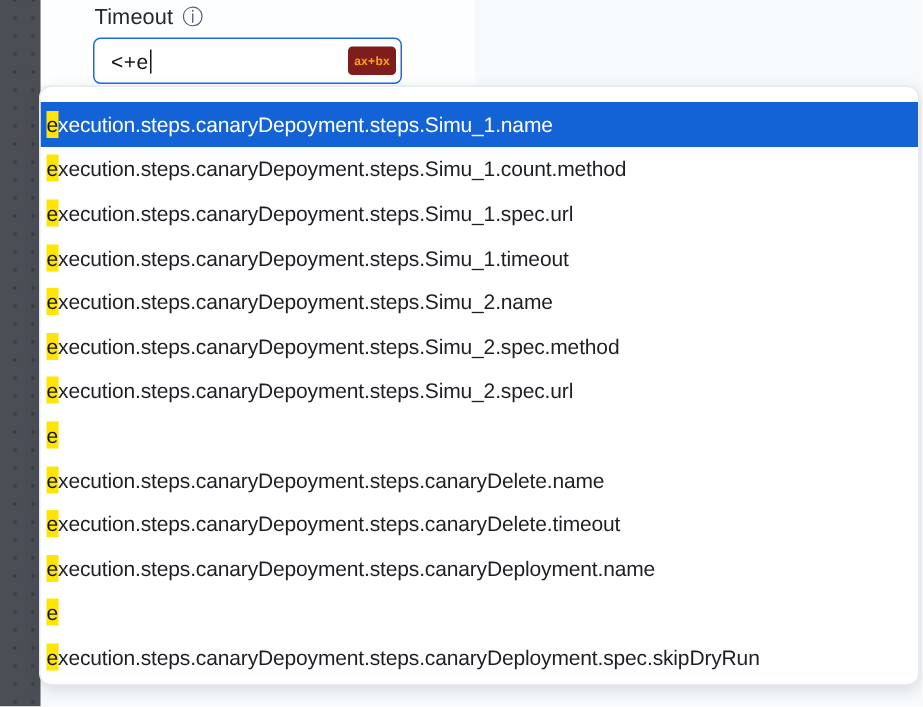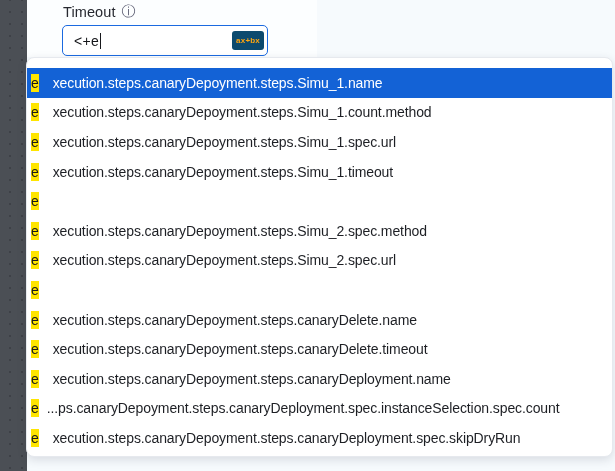--- a/index.html
+++ b/index.html
@@ -19,21 +19,21 @@
     background-position:4px 6px;
     z-index:1;
   }
   
   .form-wash {
     position:absolute; left:27px; top:0; width:290px; height:57px;
     background:#fcfeff;
   }
   .field-label-row {
     position:absolute; left:63px; top:4px;
-    display:flex; gap:6px;
+    display:flex; align-items:center; gap:6px;
     font-size:14.5px; color:#26282f; letter-spacing:.1px;
     z-index:2;
   }
   .info-icon {
     font-size:14px; color:#5b5d72; line-height:1;
     font-family:"DejaVu Sans",sans-serif;
   }
   .text-input {
     position:absolute; left:62px; top:25px; width:206px; height:31px;
     background:#fff;
@@ -45,21 +45,21 @@
   }
   .input-value {
     font-size:14px; color:#141519; letter-spacing:.3px;
     white-space:pre;
   }
   .caret {
     width:1.2px; height:16px; background:#17181c; margin-left:1px;
   }
   .expr-badge {
     margin-left:auto;
-    background:#0c4a6e;
+    background:#7f1d1d;
     border-radius:3px;
     padding:4px 4px;
     font-size:8px; font-weight:bold; color:#fda50f;
     letter-spacing:.2px; line-height:1.4;
   }
   .dropdown {
     position:absolute; left:26px; top:57px; width:587px; height:400px;
     background:#fff;
     border:1px solid #e6e9ee;
     border-radius:8px;
@@ -78,21 +78,21 @@
     cursor:pointer;
   }
   .suggestion .hl {
     background:#ffe500; color:#17181c;
     padding:1px 0;
   }
   .suggestion.selected {
     background:#1362d6; color:#fff;
   }
   .suggestion.selected .hl { background:#ffe500; color:#17181c; }
-  .suggestion .rest { padding-left:14px; }
+  .suggestion .rest { padding-left:0; }
   .suggestion .rest.gap { padding-left:8px; }
 </style>
 </head>
 <body>
 
 <div class="canvas-strip"></div>
 <div class="form-wash"></div>
 
 <div class="field-label-row">
   <span>Timeout</span>
@@ -117,20 +117,21 @@
   <div class="suggestion">
     <span class="hl">e</span>
       <span class="rest">xecution.steps.canaryDepoyment.steps.Simu_1.spec.url</span>
   </div>
   <div class="suggestion">
     <span class="hl">e</span>
       <span class="rest">xecution.steps.canaryDepoyment.steps.Simu_1.timeout</span>
   </div>
   <div class="suggestion">
     <span class="hl">e</span>
+      <span class="rest">xecution.steps.canaryDepoyment.steps.Simu_2.name</span>
   </div>
   <div class="suggestion">
     <span class="hl">e</span>
       <span class="rest">xecution.steps.canaryDepoyment.steps.Simu_2.spec.method</span>
   </div>
   <div class="suggestion">
     <span class="hl">e</span>
       <span class="rest">xecution.steps.canaryDepoyment.steps.Simu_2.spec.url</span>
   </div>
   <div class="suggestion">
@@ -143,19 +144,18 @@
   <div class="suggestion">
     <span class="hl">e</span>
       <span class="rest">xecution.steps.canaryDepoyment.steps.canaryDelete.timeout</span>
   </div>
   <div class="suggestion">
     <span class="hl">e</span>
       <span class="rest">xecution.steps.canaryDepoyment.steps.canaryDeployment.name</span>
   </div>
   <div class="suggestion">
     <span class="hl">e</span>
-      <span class="rest gap">...ps.canaryDepoyment.steps.canaryDeployment.spec.instanceSelection.spec.count</span>
   </div>
   <div class="suggestion">
     <span class="hl">e</span>
       <span class="rest">xecution.steps.canaryDepoyment.steps.canaryDeployment.spec.skipDryRun</span>
   </div>
 </div>
 
 </body></html>

